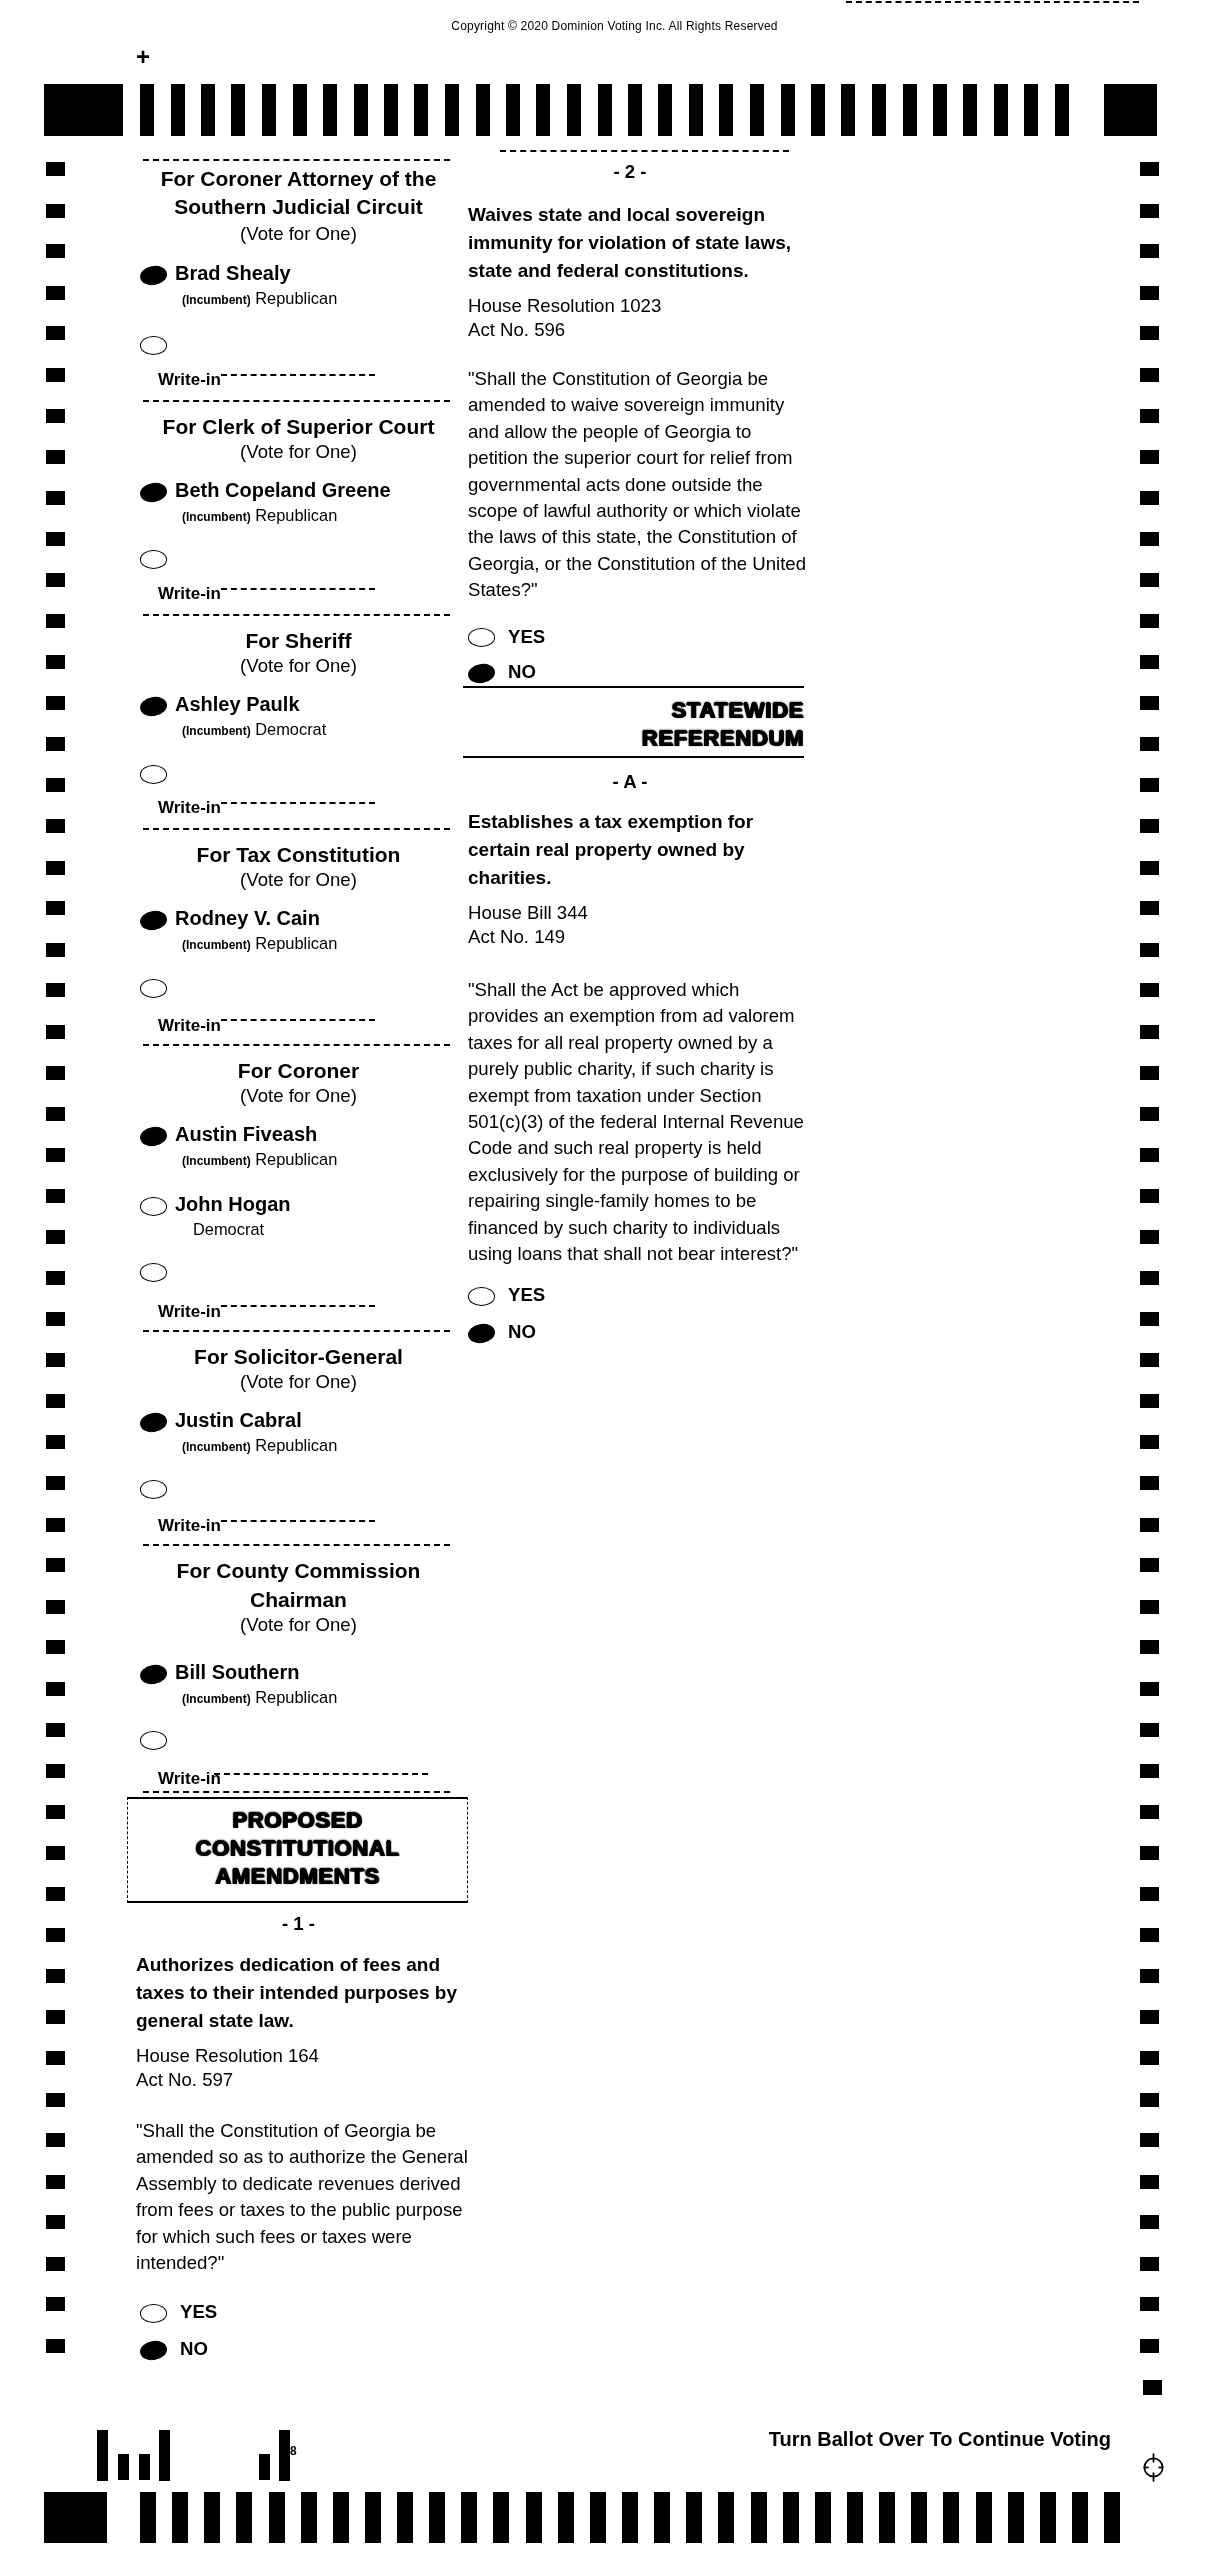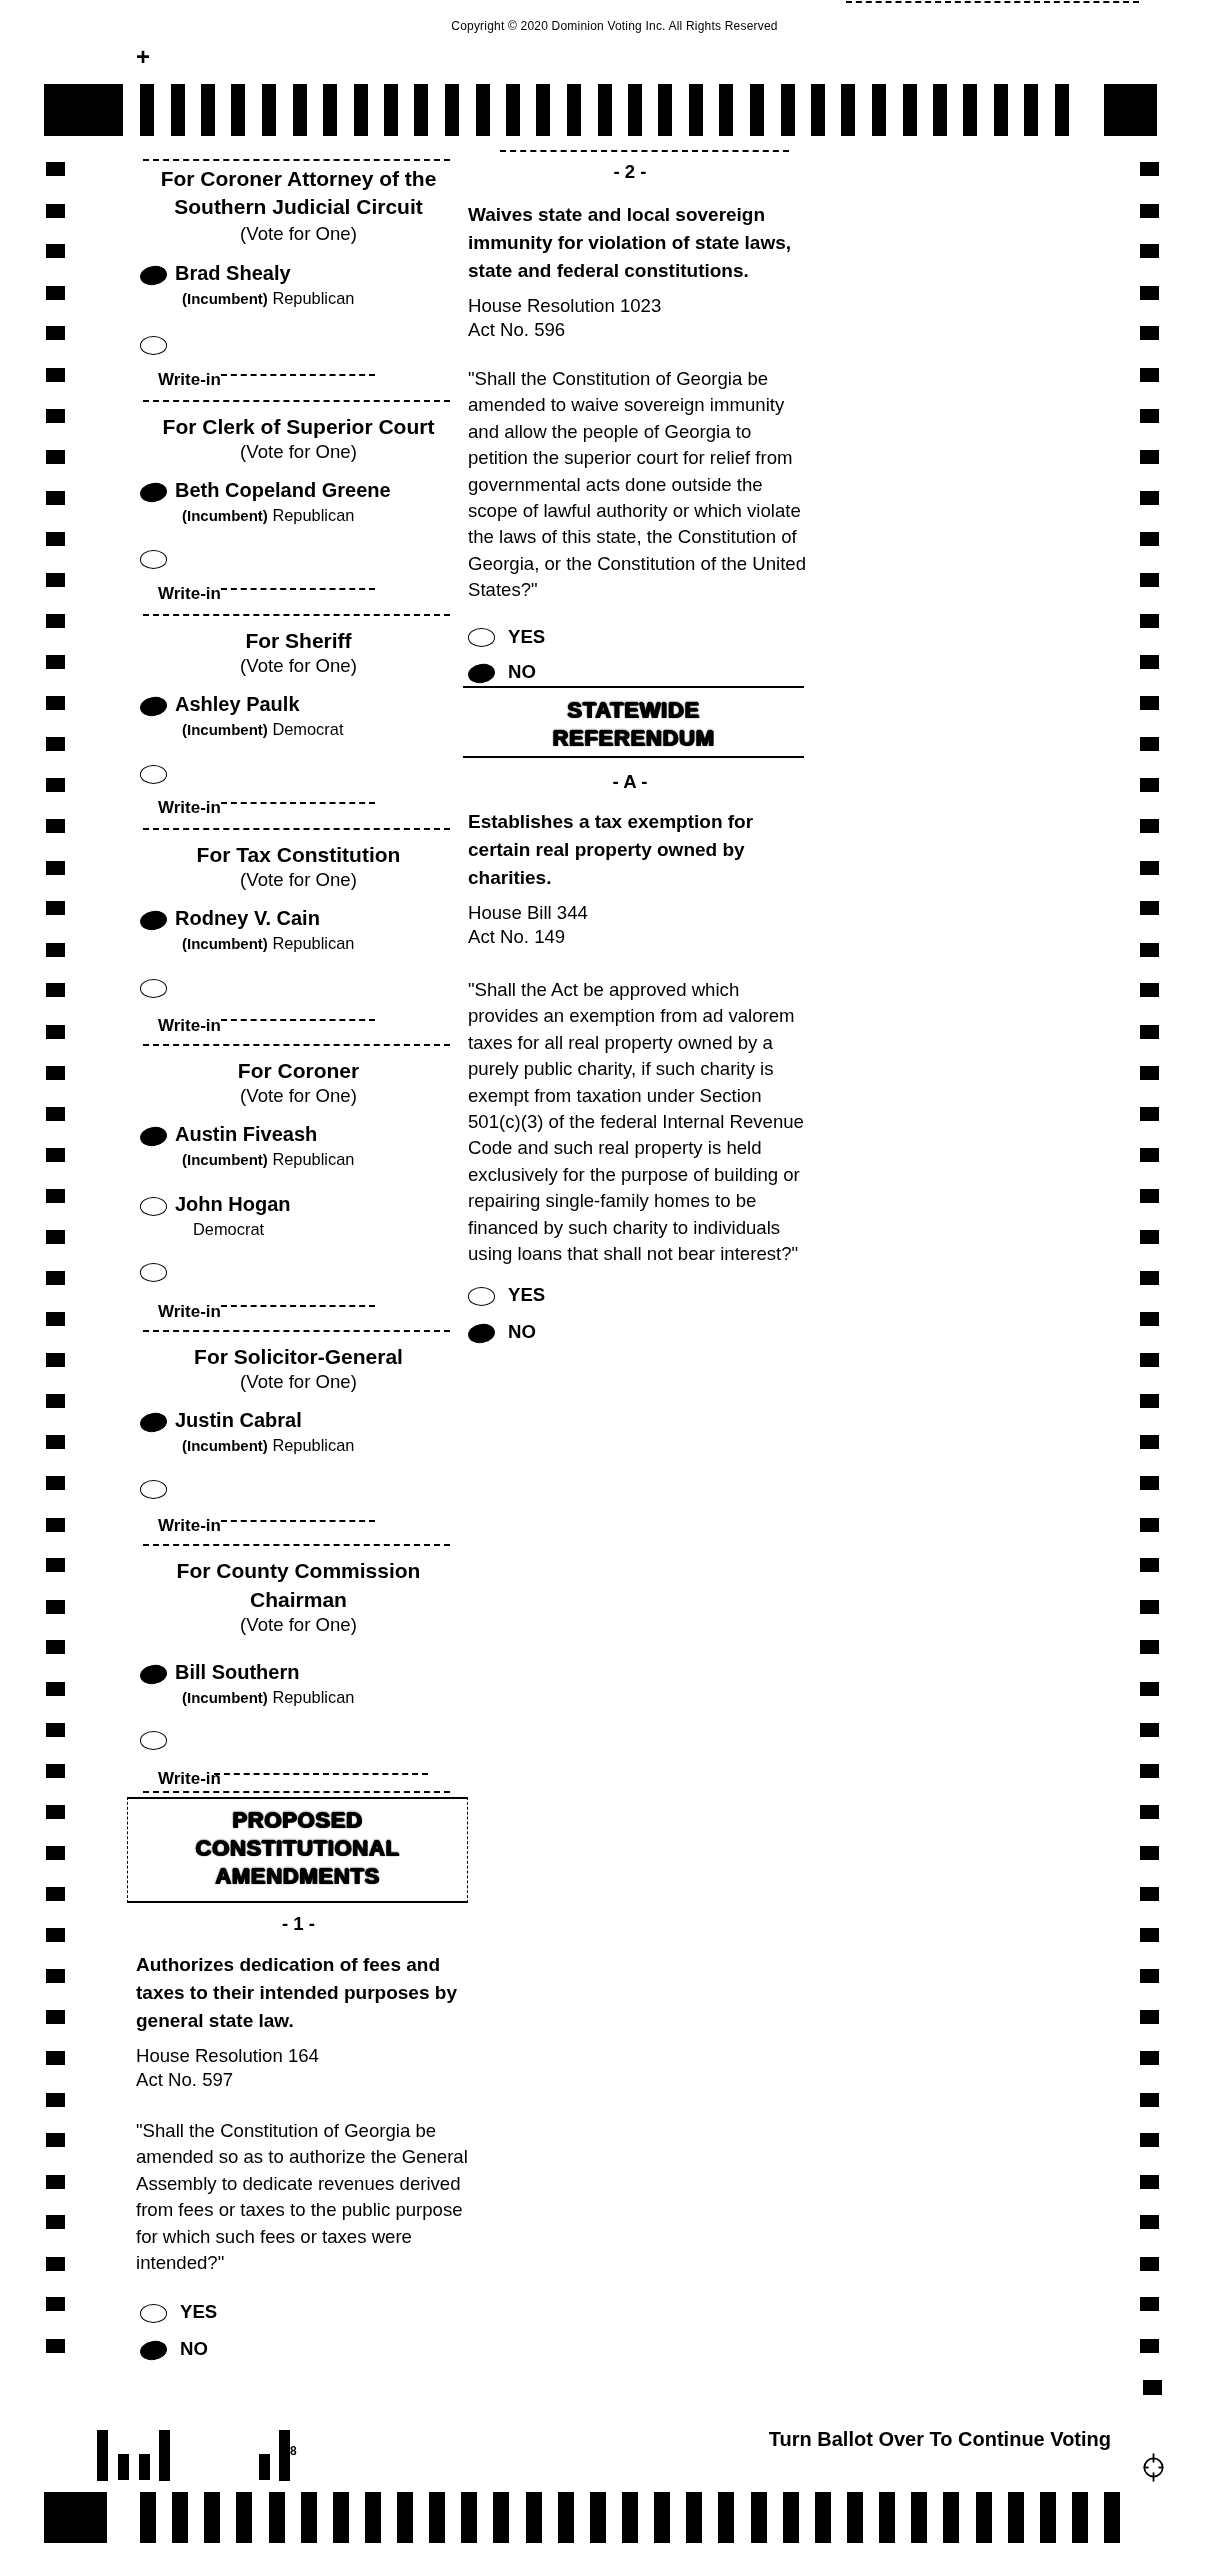--- a/index.html
+++ b/index.html
@@ -9,21 +9,21 @@
   .ctr{text-align:center;}
   .copyright{font-size:12px;letter-spacing:0.2px;}
   .plus{font-size:24px;font-weight:bold;}
   .contest{position:absolute;left:127px;width:343px;}
   .rule-dash{border-top:2.5px dashed #000;height:0;}
   .rule-solid{border-top:2.9px solid #000;height:0;}
   .title{font-size:21px;line-height:28.6px;font-weight:bold;text-align:center;white-space:pre-line;width:100%;}
   .votefor{font-size:18.6px;text-align:center;width:100%;}
   .cname{font-size:20px;font-weight:bold;}
   .detail{font-size:16.4px;}
-  .detail .inc{font-weight:bold;font-size:15px;}
+  .detail .inc{font-weight:bold;font-size:12px;}
   .writein{font-size:17px;font-weight:bold;}
   .wline{border-top:2.5px dashed #000;height:0;width:154px;}
   .oval{width:27px;height:18.6px;border-radius:50%;box-sizing:border-box;}
   .oval-empty{border:1.8px solid #000;background:#fff;}
   .oval-filled{background:#000;border:1.8px solid #000;transform:rotate(-10deg);}
   .mnum{font-size:18.6px;font-weight:bold;text-align:center;}
   .summary{font-size:19px;line-height:28px;font-weight:bold;white-space:pre-line;}
   .refs{font-size:18.6px;line-height:24px;white-space:pre-line;}
   .question{font-size:18.6px;line-height:26.4px;white-space:pre-line;}
   .optlabel{font-size:18.6px;font-weight:bold;}
@@ -173,21 +173,21 @@
 scope of lawful authority or which violate
 the laws of this state, the Constitution of
 Georgia, or the Constitution of the United
 States?"</div>
   <div class="oval abs oval-empty" style="left:468px;top:628px;"></div>
   <div class="abs optlabel" style="left:508px;top:626px;">YES</div>
   <div class="oval abs oval-filled" style="left:468px;top:664px;"></div>
   <div class="abs optlabel" style="left:508px;top:661px;">NO</div>
 
   <div class="abs rule-solid" style="left:463px;top:686px;width:341px;"></div>
-  <div class="abs smudge" style="left:463px;top:696px;width:341px;">STATEWIDE
+  <div class="abs smudge" style="left:463px;top:696px;width:341px;text-align:right;">STATEWIDE
 REFERENDUM</div>
   <div class="abs rule-solid" style="left:463px;top:756px;width:341px;"></div>
 
   <div class="abs mnum" style="left:464px;top:771px;width:332px;">- A -</div>
   <div class="abs summary" style="left:468px;top:808px;width:343px;">Establishes a tax exemption for
 certain real property owned by
 charities.</div>
   <div class="abs refs" style="left:468px;top:901px;">House Bill 344
 Act No. 149</div>
   <div class="abs question" style="left:468px;top:977px;width:364px;">"Shall the Act be approved which

